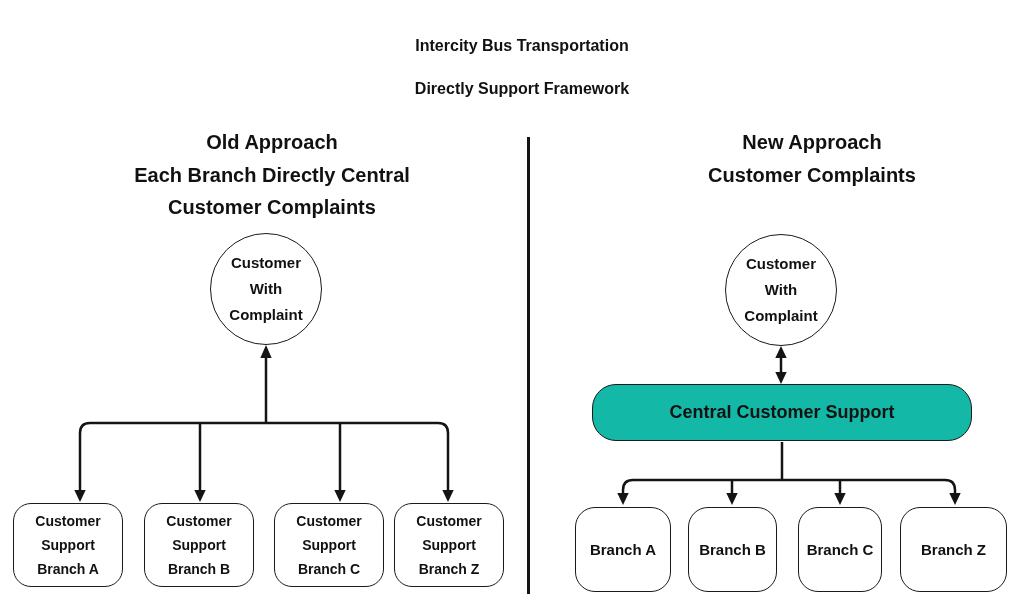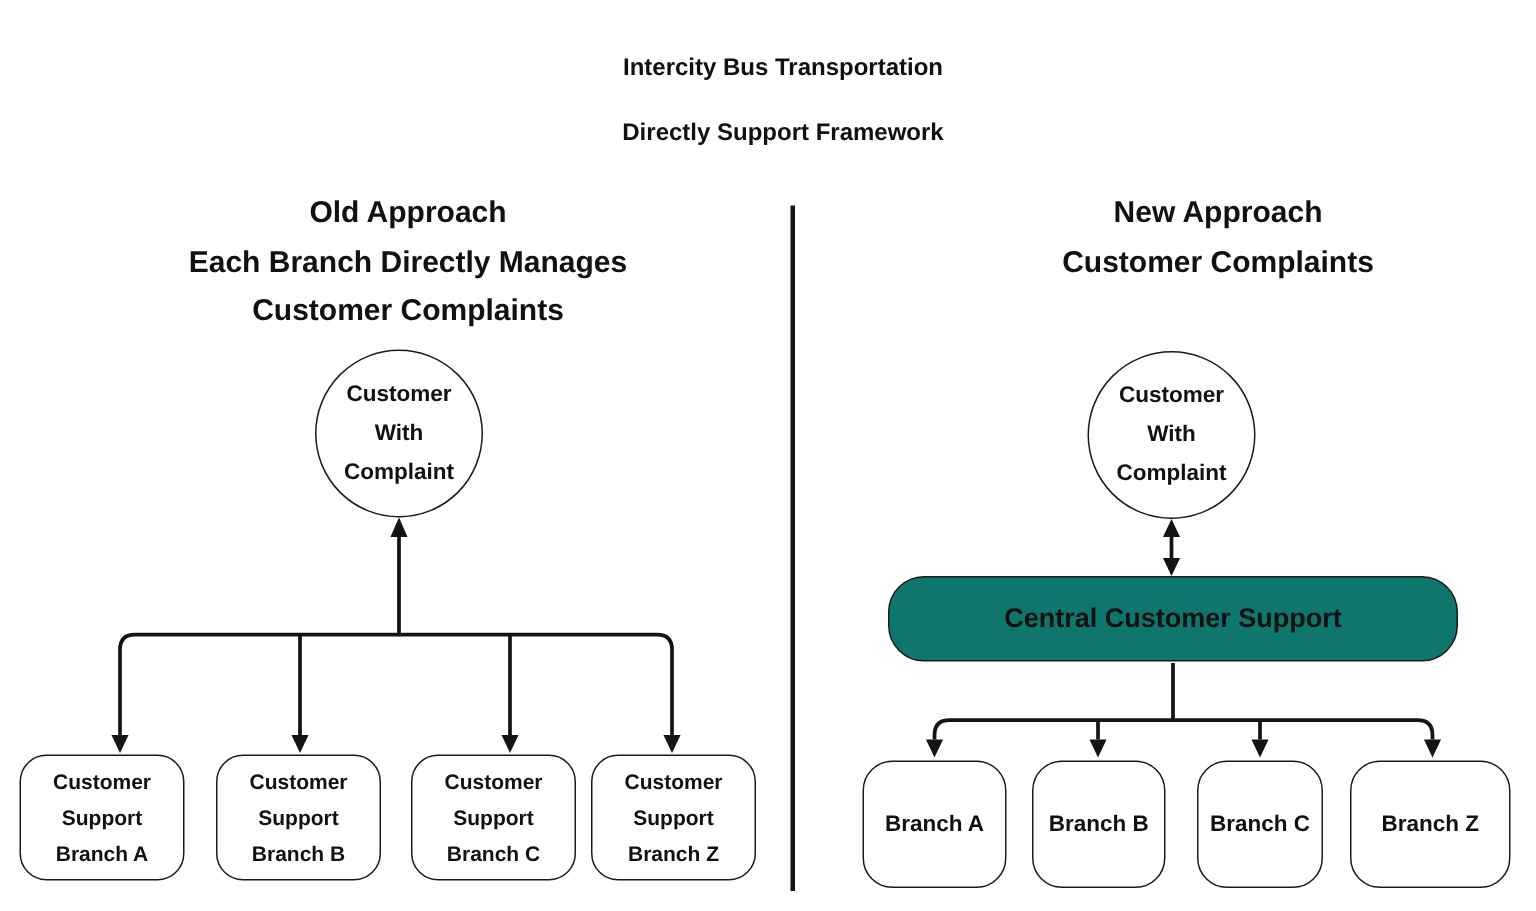--- a/index.html
+++ b/index.html
@@ -34,21 +34,21 @@
     background: #ffffff;
     display: flex; flex-direction: column; align-items: center; justify-content: center;
     text-align: center;
     font-size: 15px; line-height: 26px; font-weight: 700;
   }
   .circle-left  { left: 210px; top: 233px; }
   .circle-right { left: 725px; top: 234px; }
   .central-box {
     left: 592px; top: 384px; width: 380px; height: 57px;
     border: 1.6px solid #1a1a1a; border-radius: 24px;
-    background: #0f766e;
+    background: #14b8a6;
     display: flex; align-items: center; justify-content: center;
     font-size: 18px; font-weight: 700;
   }
   .lbox {
     top: 503px; width: 110px; height: 84px;
     border: 1.6px solid #1a1a1a; border-radius: 18px;
     background: #ffffff;
     display: flex; flex-direction: column; align-items: center; justify-content: center;
     text-align: center;
     font-size: 14px; line-height: 24px; font-weight: 700;
@@ -102,21 +102,21 @@
 
   <div class="abs title">
     <div>Intercity Bus Transportation</div>
     <div>Directly Support Framework</div>
   </div>
 
   <div class="abs divider"></div>
 
   <div class="abs panel-heading heading-left">
     <div>Old Approach</div>
-    <div>Each Branch Directly Manages</div>
+    <div>Each Branch Directly Central</div>
     <div>Customer Complaints</div>
   </div>
 
   <div class="abs panel-heading heading-right">
     <div>New Approach</div>
     <div>Customer Complaints</div>
   </div>
 
   <div class="abs circle circle-left">
     <div>Customer</div>

